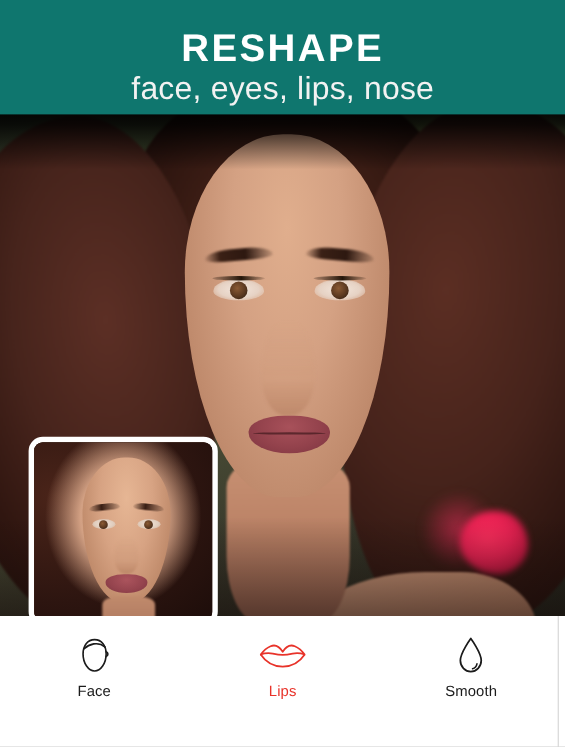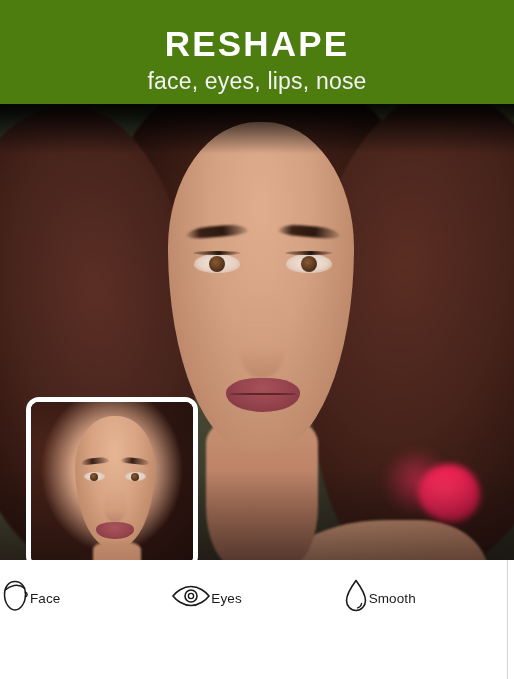--- a/index.html
+++ b/index.html
@@ -14,35 +14,35 @@
     position: relative;
     width: 514px; height: 679px;
     background: #000;
     overflow: hidden;
   }
 
   
   .header {
     position: absolute; top: 0; left: 0;
     width: 514px; height: 104px;
-    background: #4d7c0f;
+    background: #0f766e;
     z-index: 30;
     text-align: center;
     padding-top: 24px;
   }
   .title {
     color: #ffffff;
     font-size: 35px;
     font-weight: bold;
     letter-spacing: 2.2px;
     line-height: 40px;
   }
   .subtitle {
     color: #f2f2f2;
-    font-size: 23px;
+    font-size: 29px;
     font-weight: 300;
     letter-spacing: 0.2px;
     line-height: 30px;
     margin-top: 2px;
   }
 
   
   .stage {
     position: absolute;
     top: 96px; left: 0;
@@ -263,21 +263,21 @@
     width: 514px; height: 119px;
     background: #ffffff;
     display: flex;
     align-items: flex-start;
     z-index: 30;
     padding-top: 16px;
   }
   .tool {
     flex: 1 1 0;
     display: flex;
-    flex-direction: row;
+    flex-direction: column;
     align-items: center;
     cursor: pointer;
     min-width: 0;
   }
   .tool-icon {
     height: 40px;
     display: flex; align-items: center; justify-content: center;
     color: #1b1b1b;
   }
   .tool-icon svg { display: block; }
@@ -361,32 +361,31 @@
       <div class="tool-icon">
         <svg width="30" height="34" viewBox="0 0 30 34" fill="none">
           <path d="M15 2.5 C21.5 2.5 25.5 8 25.5 15.5 C25.5 24 20.5 31 15 31 C9.5 31 4.5 24 4.5 15.5 C4.5 8 8.5 2.5 15 2.5 Z" stroke="currentColor" stroke-width="1.5" fill="none"></path>
           <path d="M5.2 11 C10 6.5 18 3.8 24.6 9.2" stroke="currentColor" stroke-width="1.5" fill="none" stroke-linecap="round"></path>
           <path d="M25.4 13.5 C27.6 13.8 27.8 17.2 25.4 17.8" stroke="currentColor" stroke-width="1.4" fill="none" stroke-linecap="round"></path>
         </svg>
       </div>
       <div class="tool-label">Face</div>
     </div>
 
-
-
-    <div class="tool">
+    <div class="tool active">
       <div class="tool-icon">
-        <svg width="40" height="26" viewBox="0 0 40 26" fill="none">
-          <path d="M20 3.5 C28 3.5 35 9 38 13 C35 17 28 22.5 20 22.5 C12 22.5 5 17 2 13 C5 9 12 3.5 20 3.5 Z" stroke="currentColor" stroke-width="1.6" fill="none"></path>
-          <circle cx="20" cy="13" r="6" stroke="currentColor" stroke-width="1.6" fill="none"></circle>
-          <circle cx="20" cy="13" r="2.6" stroke="currentColor" stroke-width="1.4" fill="none"></circle>
+        <svg width="42" height="30" viewBox="0 0 42 30" fill="none">
+          <path d="M21 11.5 C24.5 6 28.5 5 32 6.5 C36 8.2 39.5 12 41 14 C37 12.6 33.5 12.4 30 13.2 C26.5 14 23.5 14.4 21 14.4 C18.5 14.4 15.5 14 12 13.2 C8.5 12.4 5 12.6 1 14 C2.5 12 6 8.2 10 6.5 C13.5 5 17.5 6 21 11.5 Z" stroke="currentColor" stroke-width="1.6" fill="none" stroke-linejoin="round"></path>
+          <path d="M1 14 C5 20 12 25 21 25 C30 25 37 20 41 14" stroke="currentColor" stroke-width="1.6" fill="none" stroke-linejoin="round"></path>
         </svg>
       </div>
-      <div class="tool-label">Eyes</div>
+      <div class="tool-label">Lips</div>
     </div>
+
+
 
 
 
 
     <div class="tool">
       <div class="tool-icon">
         <svg width="26" height="36" viewBox="0 0 26 36" fill="none">
           <path d="M13 2.5 C13 2.5 22.5 15.5 22.5 22.5 C22.5 28 18.2 32.5 13 32.5 C7.8 32.5 3.5 28 3.5 22.5 C3.5 15.5 13 2.5 13 2.5 Z" stroke="currentColor" stroke-width="1.6" fill="none" stroke-linejoin="round"></path>
           <path d="M18.6 25.5 C18.2 27.8 16.6 29.4 14.6 29.9" stroke="currentColor" stroke-width="1.4" fill="none" stroke-linecap="round"></path>
         </svg>

